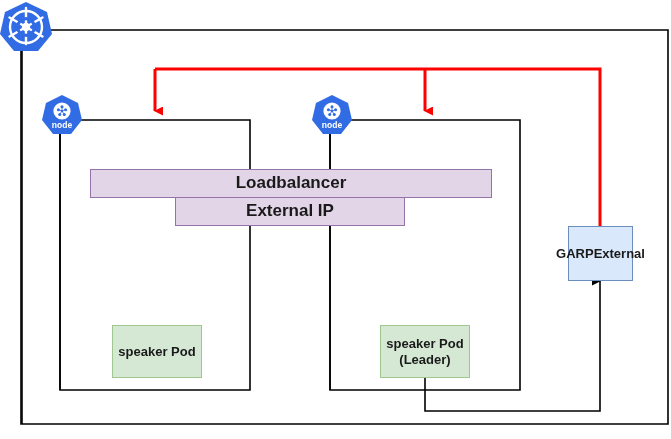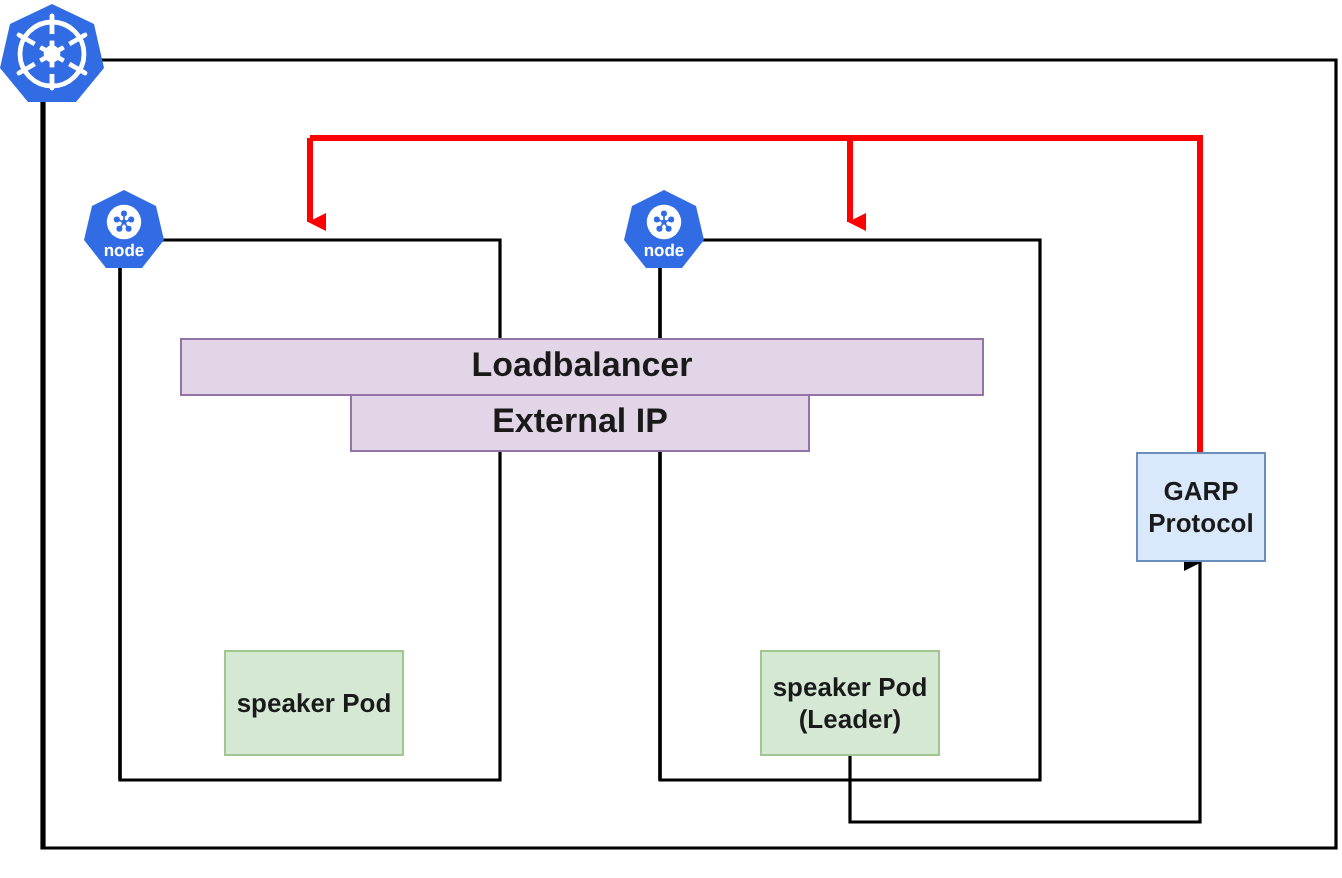--- a/index.html
+++ b/index.html
@@ -184,18 +184,18 @@
 
   <div class="box pod-box" style="left:112px; top:325px; width:90px; height:53px;">
     <span>speaker Pod</span>
   </div>
 
   <div class="box pod-box" style="left:380px; top:325px; width:90px; height:53px; flex-direction:column;">
     <span>speaker Pod</span>
     <span>(Leader)</span>
   </div>
 
-  <div class="box garp-box" style="left:568px; top:226px; width:65px; height:55px; flex-direction:column;">
+  <div class="box garp-box" style="left:568px; top:226px; width:65px; height:55px; flex-direction:row;">
     <span>GARP</span>
-    <span>Protocol</span>
+    <span>External</span>
   </div>
 
 </div>
 
 </body></html>

